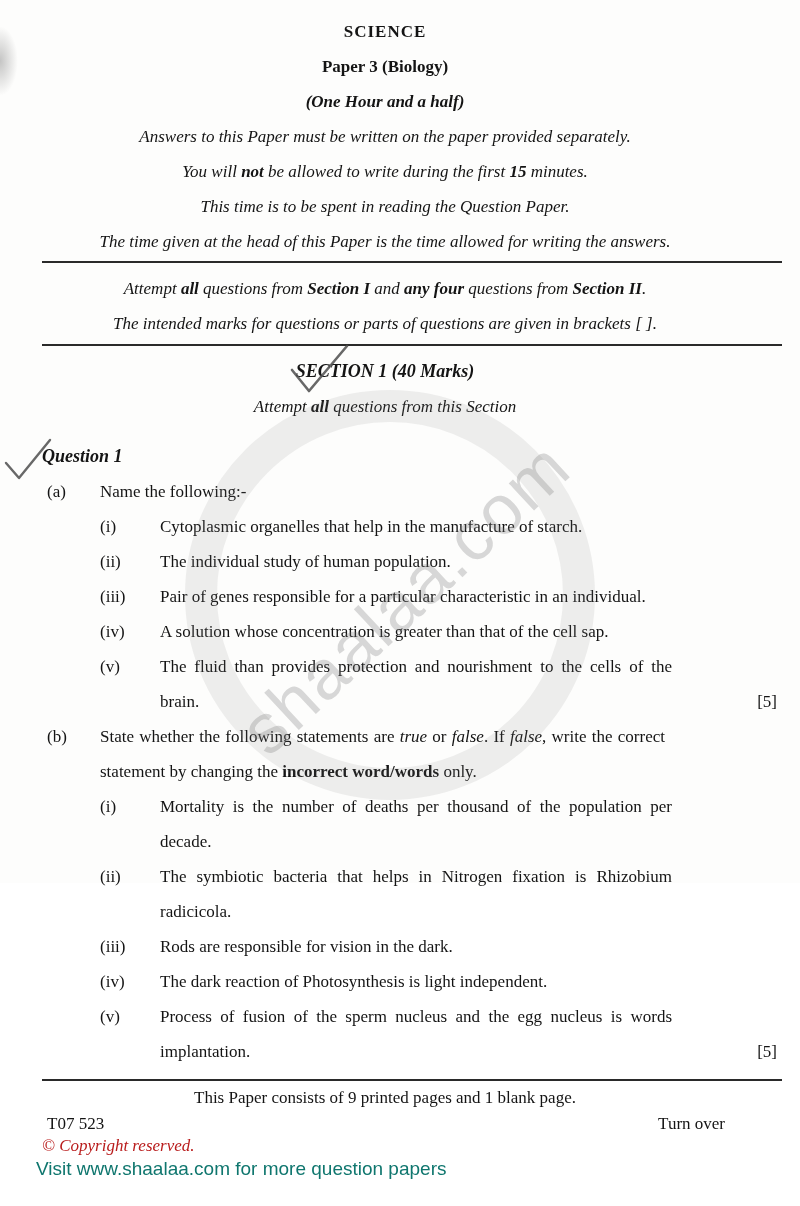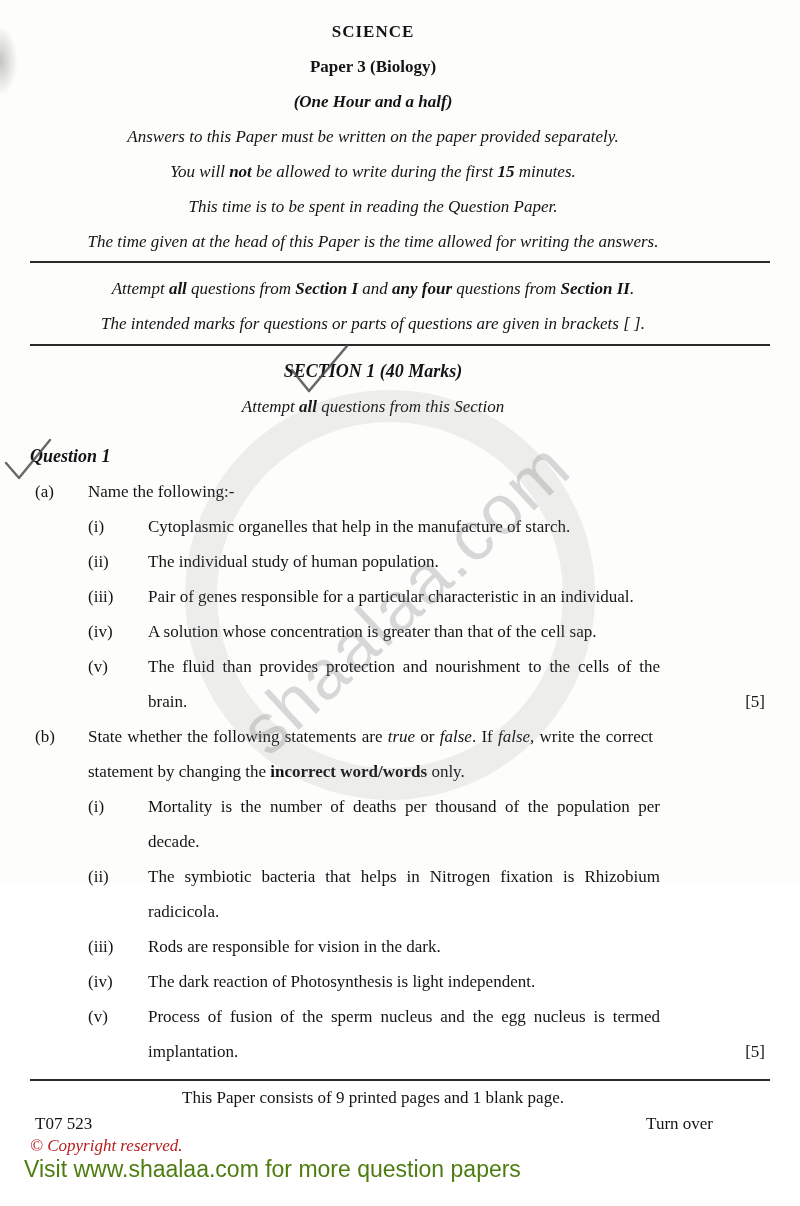--- a/index.html
+++ b/index.html
@@ -2,21 +2,21 @@
 <html><head>
 <meta charset="utf-8">
 <style>
   * { margin:0; padding:0; box-sizing:border-box; }
   html,body { width:800px; height:1206px; }
   body {
     font-family:"Liberation Serif","DejaVu Serif",serif;
     font-size:17px; color:#141414; background:#fff;
     position:relative; overflow:hidden;
   }
-  .page { position:relative; width:800px; height:883px; background:#fdfdfc; }
+  .page { position:relative; width:800px; height:883px; background:#fdfdfc;padding-left:12px; }
   .content { position:relative; margin-left:28px; width:690px; padding-top:14px; z-index:2; }
   .ln { line-height:35px; }
   .c { text-align:center; }
   .it { font-style:italic; }
   .bd { font-weight:bold; }
   .title { font-size:17px; letter-spacing:1px; }
   .hdg { font-size:18px;font-style:italic; }
 
   .rule { height:2px; background:#2a2a2a; width:740px; margin-left:2px; }
   .rule-top { margin-top:2px; margin-bottom:8px; }
@@ -28,21 +28,21 @@
   .plabel { width:60px; flex-shrink:0; padding-left:7px; }
   .ptext { width:565px; text-align:justify; }
   .item { display:flex; position:relative; margin-left:60px; }
   .inum { width:60px; flex-shrink:0; }
   .itext { width:512px; text-align:justify; }
   .marks { position:absolute; right:-47px; bottom:0; line-height:35px; }
 
   .foot-note { line-height:33px; text-align:center; }
   .foot-row { display:flex; justify-content:space-between; line-height:20px; padding-left:7px; padding-right:5px; }
   .copyright { line-height:24px; font-style:italic; padding-left:2px; color:#b91c1c; }
-  .bottom-bar { line-height:22px; font-family:"Liberation Sans","DejaVu Sans",sans-serif; font-size:23px; margin-left:-4px; color:#4d7c0f; }
+  .bottom-bar { line-height:22px; font-family:"Liberation Sans","DejaVu Sans",sans-serif; font-size:19px; margin-left:-4px; color:#0f766e; }
 
   .watermark { position:absolute; left:0; top:0; width:800px; height:1206px; pointer-events:none; z-index:5; }
   .wm-ring { position:absolute; left:185px; top:390px; width:410px; height:410px; border-radius:50%;
              border:32px solid rgba(128,128,128,0.13); }
   .wm-text { position:absolute; left:150px; top:558px; width:510px; text-align:center;
              font-family:"Liberation Sans","DejaVu Sans",sans-serif; font-size:70px; letter-spacing:2px;
              color:rgba(120,120,120,0.28); transform:rotate(-43deg); }
 
   .check { position:absolute; z-index:6; pointer-events:none; }
   .check1 { left:284px; top:342px; }
@@ -123,21 +123,21 @@
     <div class="item ln">
       <span class="inum">(iii)</span>
       <span class="itext">Rods are responsible for vision in the dark.</span>
     </div>
     <div class="item ln">
       <span class="inum">(iv)</span>
       <span class="itext">The dark reaction of Photosynthesis is light independent.</span>
     </div>
     <div class="item ln">
       <span class="inum">(v)</span>
-      <span class="itext">Process of fusion of the sperm nucleus and the egg nucleus is termed implantation.</span>
+      <span class="itext">Process of fusion of the sperm nucleus and the egg nucleus is words implantation.</span>
       <span class="marks">[5]</span>
     </div>
 
     <div class="rule rule-foot"></div>
     <div class="foot-note">This Paper consists of 9 printed pages and 1 blank page.</div>
     <div class="foot-row">
       <span>T07 523</span>
       <span>Turn over</span>
     </div>
     <div class="copyright">© Copyright reserved.</div>

